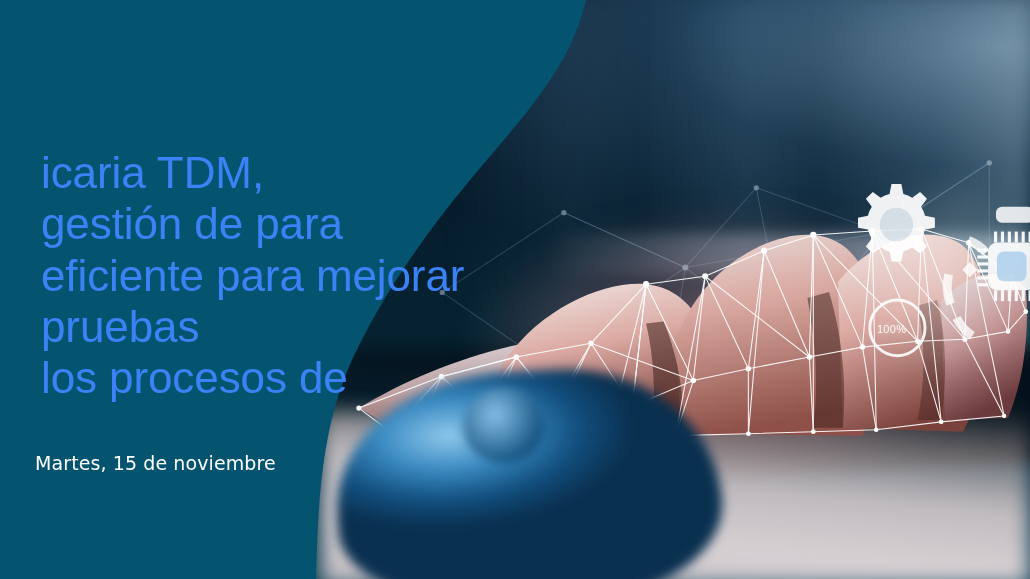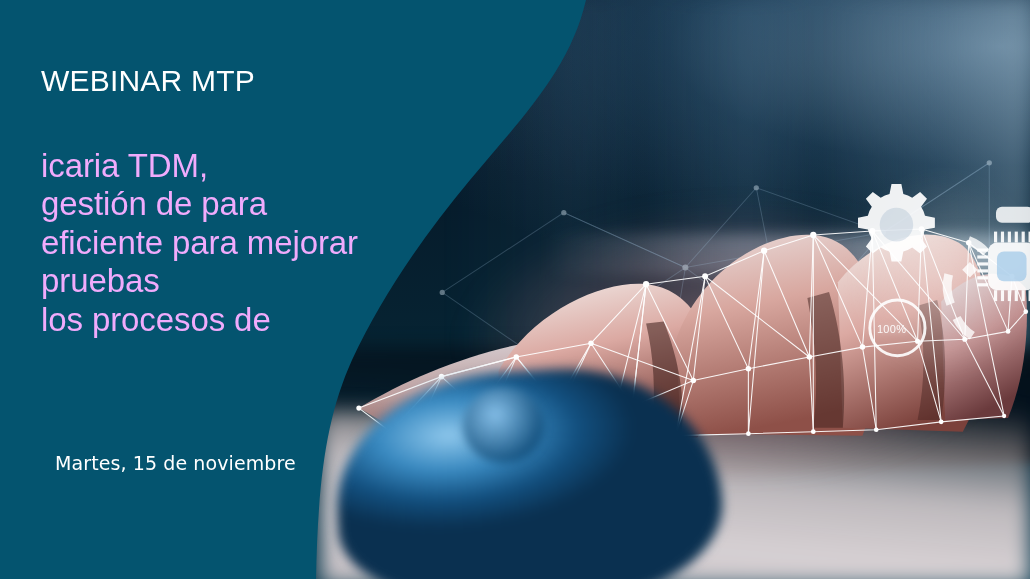--- a/index.html
+++ b/index.html
@@ -146,30 +146,30 @@
     font-size:30px;
     line-height:1.1;
     font-weight:400;
     letter-spacing:.2px;
     white-space:nowrap;
     font-family:"Liberation Sans","DejaVu Sans",sans-serif;
   }
   .headline{
     position:absolute;left:41px;top:147px;
     width:400px;
-    color:#f0abfc;
-    font-size:33px;
+    color:#3b82f6;
+    font-size:44px;
     line-height:1.165;
     font-weight:400;
     letter-spacing:-.1px;
     font-family:"Liberation Sans","DejaVu Sans",sans-serif;
   }
   .headline span{display:block;white-space:nowrap;}
   .when{
-    position:absolute;left:55px;top:450px;
+    position:absolute;left:35px;top:450px;
     color:#ffffff;
     font-size:19px;
     line-height:1.45;
     font-weight:400;
     letter-spacing:.1px;
     font-family:"DejaVu Sans","Liberation Sans",sans-serif;
   }
   .when span{display:block;white-space:nowrap;}
 </style>
 </head>
@@ -363,21 +363,20 @@
   </div>
 
   <div class="teal-panel">
     <svg viewBox="0 0 1030 579" preserveAspectRatio="none">
       <path d="M0,0 L586,0 C570,70 520,120 470,180 C420,240 380,300 352,360 C326,418 318,480 316,579 L0,579 Z" fill="#04546F"></path>
     </svg>
   </div>
 
   <div class="content">
 
-    <div class="kicker">WEBINAR MTP</div>
 
     <div class="headline">
       <span>icaria TDM,</span>
       <span>gestión de para</span>
       <span>eficiente para mejorar</span>
       <span>pruebas</span>
       <span>los procesos de</span>
     </div>
 
     <div class="when">

